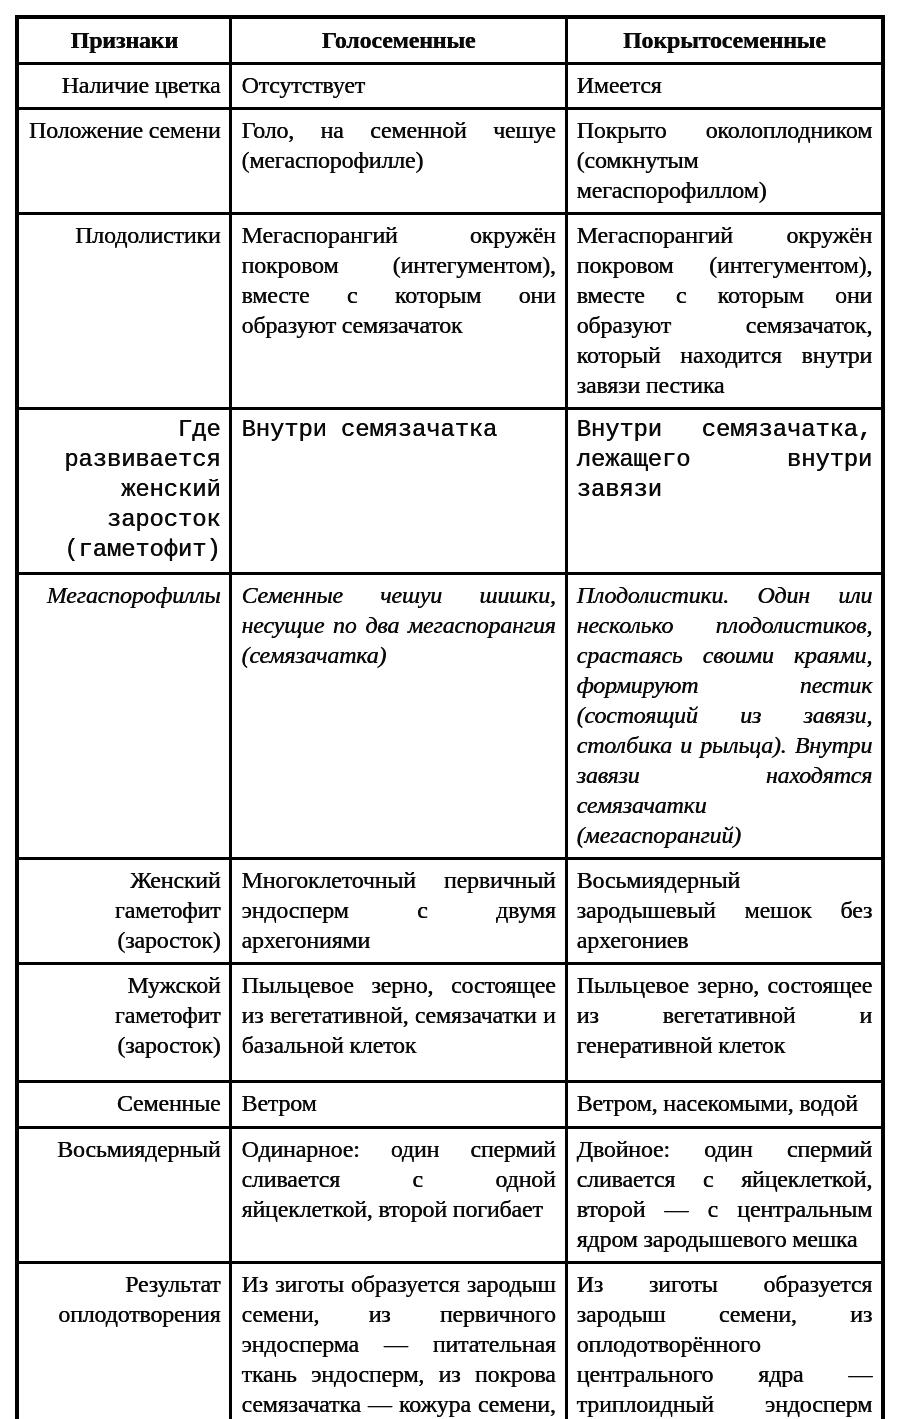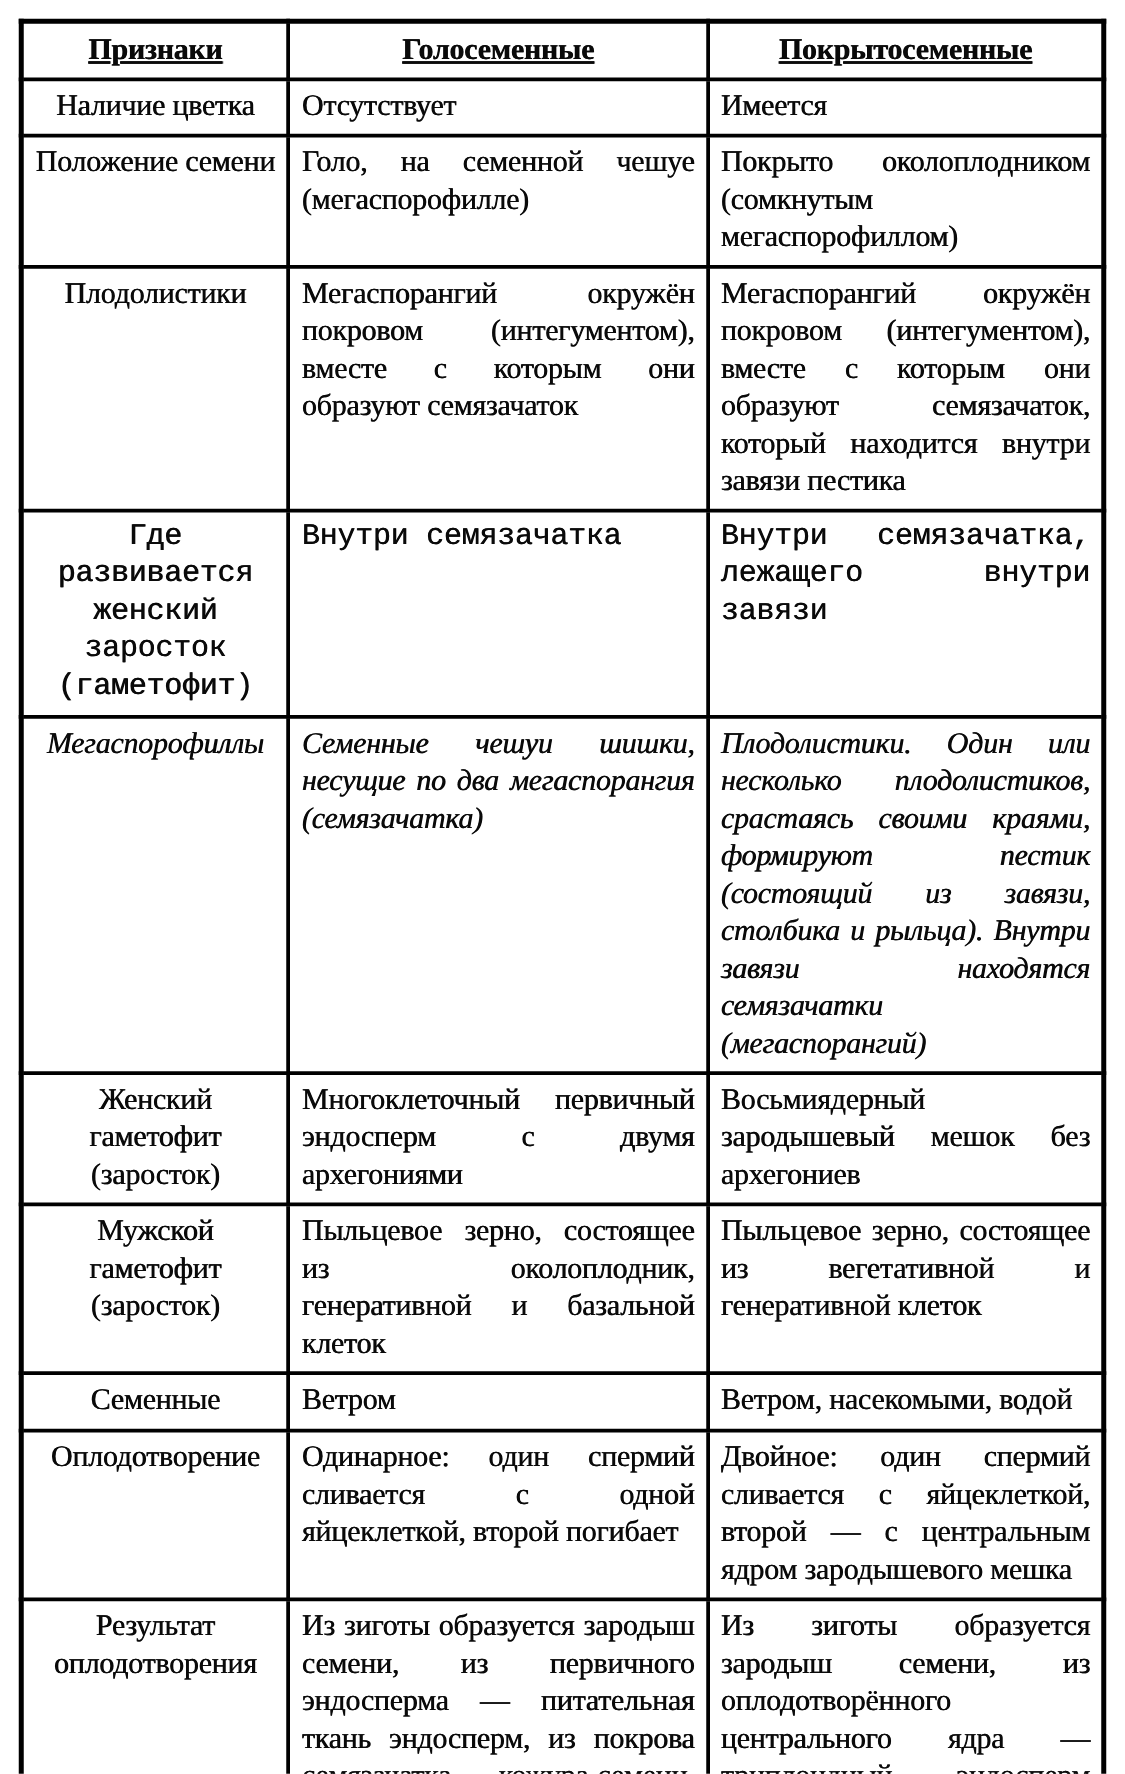--- a/index.html
+++ b/index.html
@@ -37,23 +37,22 @@
     text-shadow: 0.45px 0 0 currentColor;
     letter-spacing: -0.2px;
     overflow: hidden;
   }
   table.cmp th {
     font-weight: bold;
     text-align: center;
     padding-top: 6px;
     padding-bottom: 6px;
     font-size: 24px;
-    text-decoration: underline;
   }
-  td.feature { text-align: center; }
+  td.feature { text-align: right; }
   td.desc {
     text-align: justify;
     hyphens: auto;
     -webkit-hyphens: auto;
   }
   
   thead tr            { height: 46px; }
   tbody tr:nth-child(1)  { height: 45px; }
   tbody tr:nth-child(2)  { height: 96px; }
   tbody tr:nth-child(3)  { height: 188px; }
@@ -108,30 +107,30 @@
         <td class="desc">Семенные чешуи шишки, несущие по два мегаспорангия (семязачатка)</td>
         <td class="desc">Плодолистики. Один или несколько плодолистиков, срастаясь своими краями, формируют пестик (состоящий из завязи, столбика и рыльца). Внутри завязи находятся семязачатки (мегаспорангий)</td>
       </tr>
       <tr>
         <td class="feature">Женский гаметофит (заросток)</td>
         <td class="desc">Многоклеточный первичный эндосперм с двумя архегониями</td>
         <td class="desc">Восьмиядерный зародышевый мешок без архегониев</td>
       </tr>
       <tr>
         <td class="feature">Мужской гаметофит (заросток)</td>
-        <td class="desc">Пыльцевое зерно, состоящее из околоплодник, генеративной и базальной клеток</td>
+        <td class="desc">Пыльцевое зерно, состоящее из вегетативной, семязачатки и базальной клеток</td>
         <td class="desc">Пыльцевое зерно, состоящее из вегетативной и генеративной клеток</td>
       </tr>
       <tr>
         <td class="feature">Семенные</td>
         <td class="desc">Ветром</td>
         <td class="desc">Ветром, насекомыми, водой</td>
       </tr>
       <tr>
-        <td class="feature">Оплодотворение</td>
+        <td class="feature">Восьмиядерный</td>
         <td class="desc">Одинарное: один спермий сливается с одной яйцеклеткой, второй погибает</td>
         <td class="desc">Двойное: один спермий сливается с яйцеклеткой, второй — с центральным ядром зародышевого мешка</td>
       </tr>
       <tr>
         <td class="feature">Результат оплодотворения</td>
         <td class="desc">Из зиготы образуется зародыш семени, из первичного эндосперма — питательная ткань эндосперм, из покрова семязачатка — кожура семени, из семязачатка — семя</td>
         <td class="desc">Из зиготы образуется зародыш семени, из оплодотворённого центрального ядра — триплоидный эндосперм (питательная ткань), из покровов семязачатка — кожура семени, из семязачатка — семя, из стенки завязи — околоплодник, из завязи — плод</td>
       </tr>
     </tbody>
   </table>

